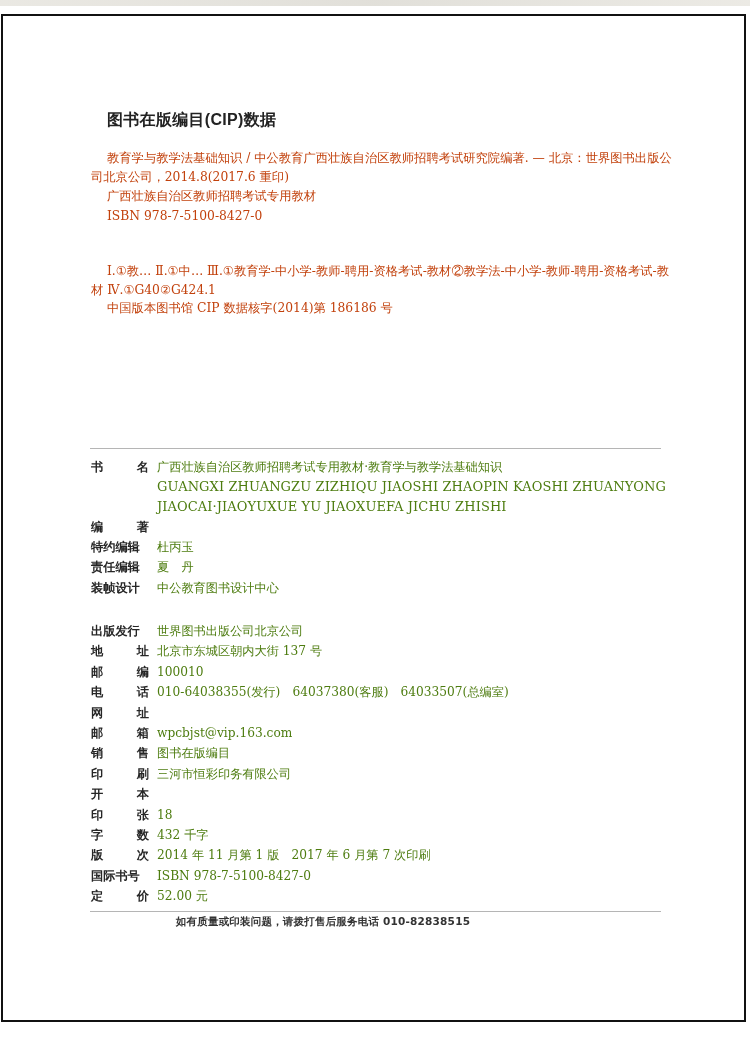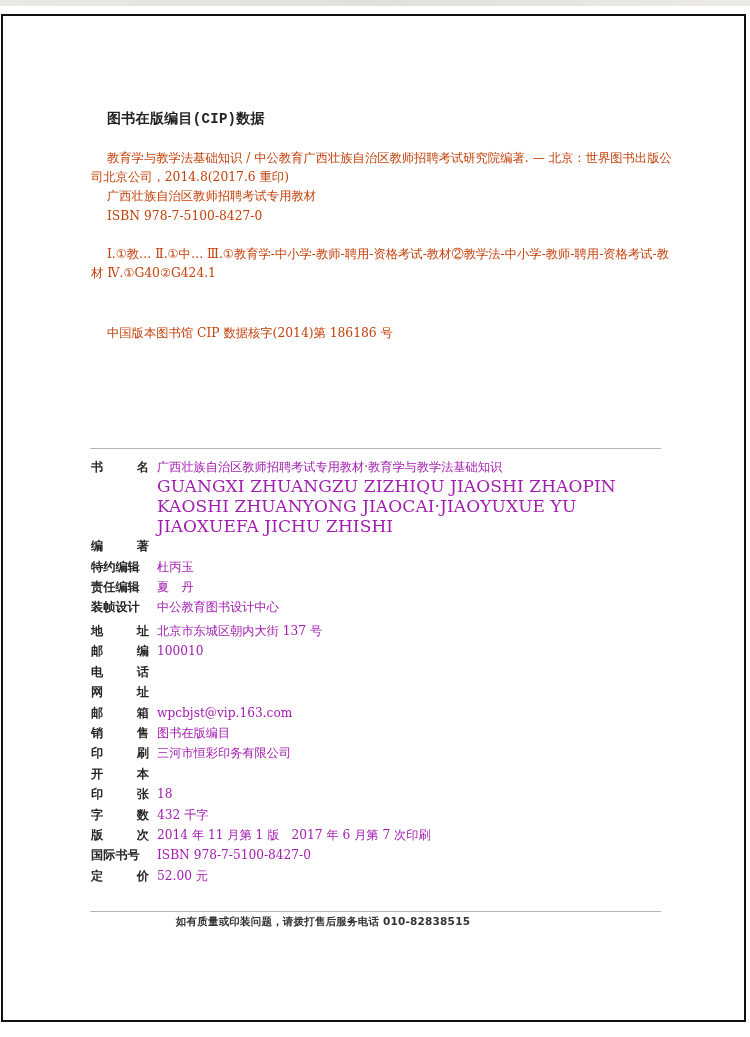--- a/index.html
+++ b/index.html
@@ -12,51 +12,51 @@
     position: absolute; left: 1px; top: 14px; width: 745px; height: 1008px;
     border: 2px solid #111; box-sizing: border-box;
   }
   .top-strip {
     position: absolute; left: 0; top: 0; width: 750px; height: 6px;
     background: linear-gradient(90deg, #d9d6cc, #c9c6bb, #dcd9cf);
     opacity: 0.55;
   }
   .cip-heading {
     position: absolute; left: 107px; top: 110px;
-    font-family: Liberation Mono, monospace; font-weight: bold;
-    font-size: 14px; letter-spacing: 0.3px; color: #222;
+    font-family: Liberation Sans, sans-serif; font-weight: bold;
+    font-size: 16px; letter-spacing: 0.3px; color: #222;
   }
   .cip-block {
     position: absolute; left: 91px; width: 584px;
     font-size: 12.3px; line-height: 19.2px; color: #c2410c;
   }
   .cip-block p { margin: 0; text-indent: 16px; }
   .cip-desc { top: 149px; }
-  .cip-class { top: 245px; }
-  .cip-number { top: 299px; margin-top: 25px; }
+  .cip-class { top: 262px; }
+  .cip-number { top: 299px; }
   .rule {
     position: absolute; left: 90px; width: 571px; height: 0;
     border-top: 1.5px solid #b5b5b5;
   }
   .rule-top { top: 448px; }
   .rule-bottom { top: 911px; }
   .info-table {
     position: absolute; left: 91px; width: 580px;
   }
   .info-table-1 { top: 457px; }
   .info-table-2 { top: 621px; }
   .row { display: flex; align-items: flex-start; height: 20.4px; line-height: 20.4px; }
   .row.multi { height: auto; }
   .label {
     width: 66px; flex: 0 0 66px; display: flex; justify-content: space-between;
     font-family: "DejaVu Sans", "Liberation Sans", sans-serif; font-weight: bold;
     font-size: 12.2px; color: #262626; box-sizing: border-box; padding-right: 8px;
   }
-  .value { font-size: 12.2px; color: #a21caf; white-space: nowrap; }
-  .value .sub { display: block; line-height: 19.6px; font-size: 17px; letter-spacing: 0.1px; white-space: normal; width: 510px; }
+  .value { font-size: 12.2px; color: #4d7c0f; white-space: nowrap; }
+  .value .sub { display: block; line-height: 19.6px; font-size: 13px; letter-spacing: 0.1px; white-space: normal; width: 510px; }
   .footer {
     position: absolute; left: 0; width: 646px; top: 915px; text-align: center;
     font-family: "DejaVu Sans", "Liberation Sans", sans-serif; font-size: 10.5px; font-weight: bold;
     color: #333; letter-spacing: 0.2px;
   }
 </style>
 </head>
 <body>
 
 <div class="top-strip"></div>
@@ -113,37 +113,44 @@
     <div class="label">
         <span>装帧设计</span>
       </div>
     <div class="value">中公教育图书设计中心</div>
   </div>
 </div>
 
 <div class="info-table info-table-2">
   <div class="row">
     <div class="label">
+        <span>出版发行</span>
+      </div>
+    <div class="value">世界图书出版公司北京公司</div>
+  </div>
+  <div class="row">
+    <div class="label">
         <span>地</span>
         <span>址</span>
       </div>
     <div class="value">北京市东城区朝内大街 137 号</div>
   </div>
   <div class="row">
     <div class="label">
         <span>邮</span>
         <span>编</span>
       </div>
     <div class="value">100010</div>
   </div>
   <div class="row">
     <div class="label">
         <span>电</span>
         <span>话</span>
       </div>
+    <div class="value">010-64038355(发行)　64037380(客服)　64033507(总编室)</div>
   </div>
   <div class="row">
     <div class="label">
         <span>网</span>
         <span>址</span>
       </div>
   </div>
   <div class="row">
     <div class="label">
         <span>邮</span>

